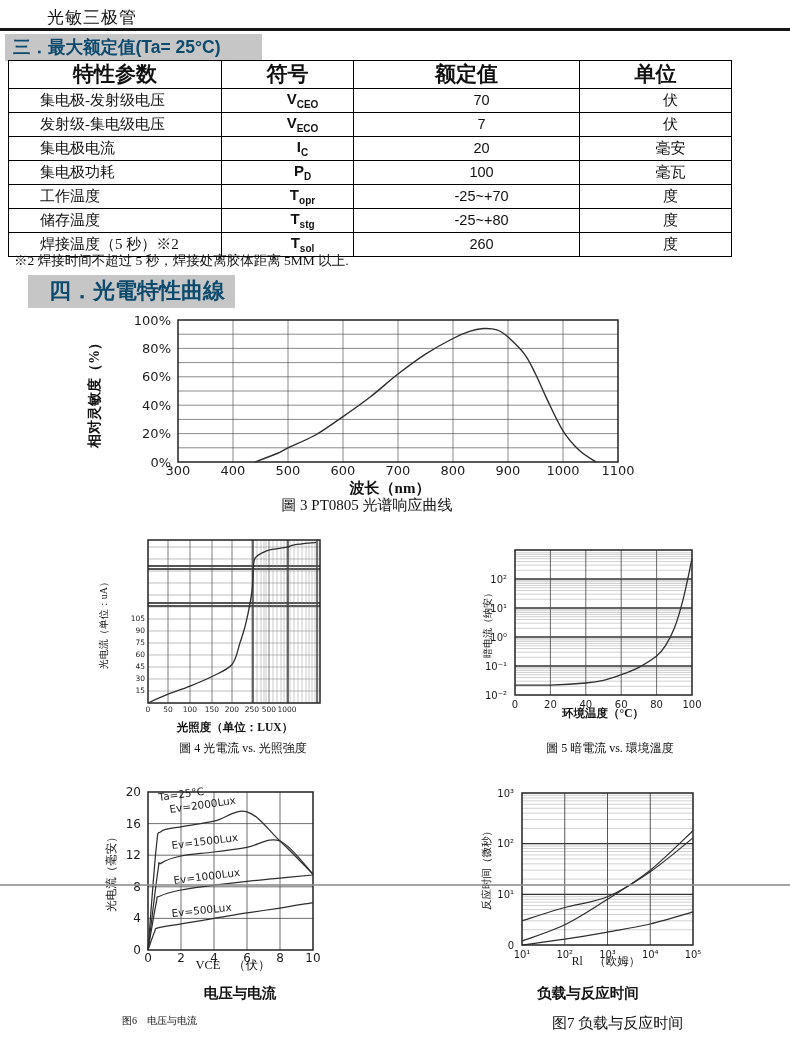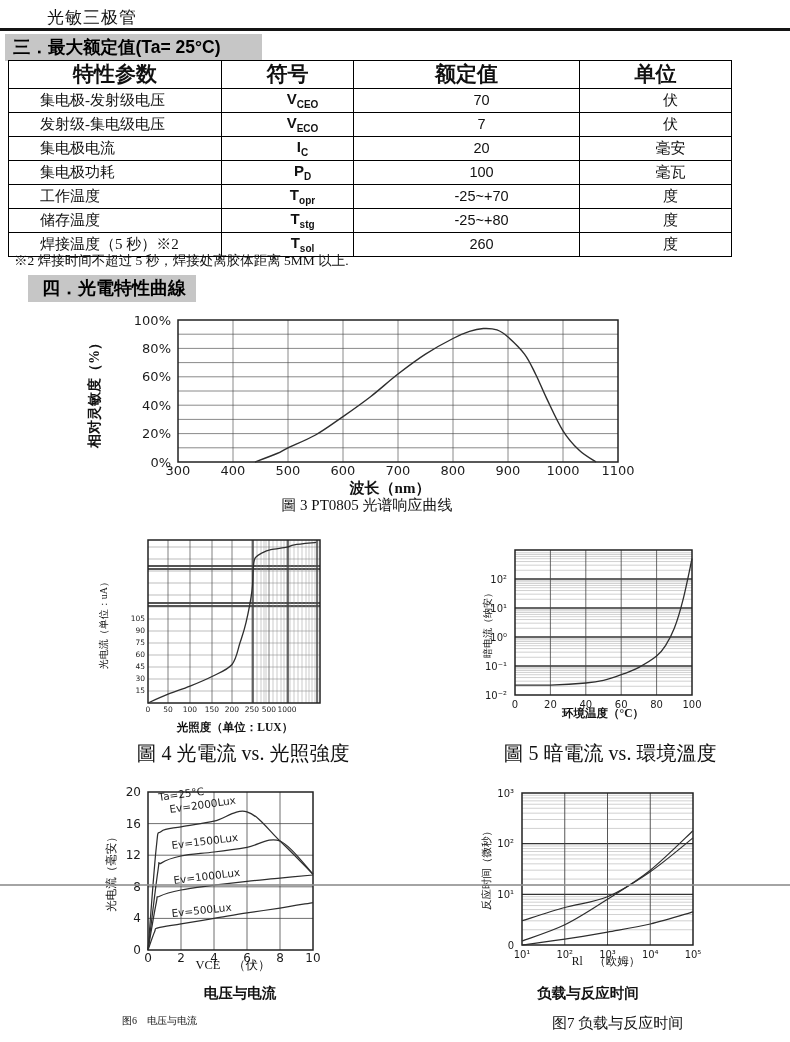--- a/index.html
+++ b/index.html
@@ -1,38 +1,38 @@
 <!DOCTYPE html>
 <html><head>
 <meta charset="utf-8">
 <style>
   html,body{margin:0;padding:0;background:#e8e8e8;}
   #page{position:relative;width:790px;height:1042px;background:#ffffff;margin:0 auto;overflow:hidden;
         font-family:"Liberation Serif","DejaVu Serif",serif;color:#111;}
   .abs{position:absolute;}
   #doc-title{left:47px;top:6px;font-size:17px;letter-spacing:1px;}
   #top-rule{left:0;top:28px;width:790px;height:3px;background:#141414;}
-  .sec-heading{font-family:"Liberation Sans","DejaVu Sans",sans-serif;font-weight:bold;background:#c6c6c6;color:#000000;}
+  .sec-heading{font-family:"Liberation Sans","DejaVu Sans",sans-serif;font-weight:bold;background:#c6c6c6;color:#0c4a6e;}
   #sec3-heading{left:5px;top:34px;font-size:17.5px;padding:1px 42px 2px 8px;}
-  #sec4-heading{left:28px;top:275px;font-size:18px;padding:1px 10px 2px 14px;}
+  #sec4-heading{left:28px;top:275px;font-size:22px;padding:1px 10px 2px 21px;}
   #ratings{left:8px;top:60px;border-collapse:collapse;table-layout:fixed;}
   #ratings th,#ratings td{border:1.6px solid #000;line-height:1.05;overflow:hidden;white-space:nowrap;}
   #ratings th{height:25px;font-size:21px;font-family:Liberation Serif, serif;font-weight:bold;text-align:center;}
   #ratings td{height:21px;padding-left:31px;}
   .c-param{font-size:15px;text-align:left;padding-left:6px;}
   .c-sym{font-size:15px;text-align:center;font-family:"Liberation Sans","DejaVu Sans",sans-serif;font-weight:bold;}
   .c-sym sub{font-size:10px;}
   .c-val{font-size:14.5px;text-align:center;font-family:"Liberation Sans","DejaVu Sans",sans-serif;margin-top:48px;}
   .c-unit{font-size:15px;text-align:center;}
   #note2{left:14px;top:252px;font-size:13.5px;}
   #charts{left:0;top:0;}
   #charts text{font-family:"DejaVu Sans",sans-serif;}
   .vlab{position:absolute;transform:rotate(-90deg);text-align:center;white-space:nowrap;}
   .xlab{position:absolute;text-align:center;white-space:nowrap;}
-  .cap{position:absolute;white-space:nowrap;font-size:20px;}
+  .cap{position:absolute;white-space:nowrap;font-size:12px;}
   .cap-c{text-align:center;}
   .bold{font-weight:bold;}
   #scan-line{left:0;top:884px;width:790px;height:2px;background:#8d8d8d;opacity:.8;z-index:5;}
 </style>
 </head>
 <body>
 
 <div id="page">
 
   <div class="abs" id="doc-title">光敏三极管</div>

